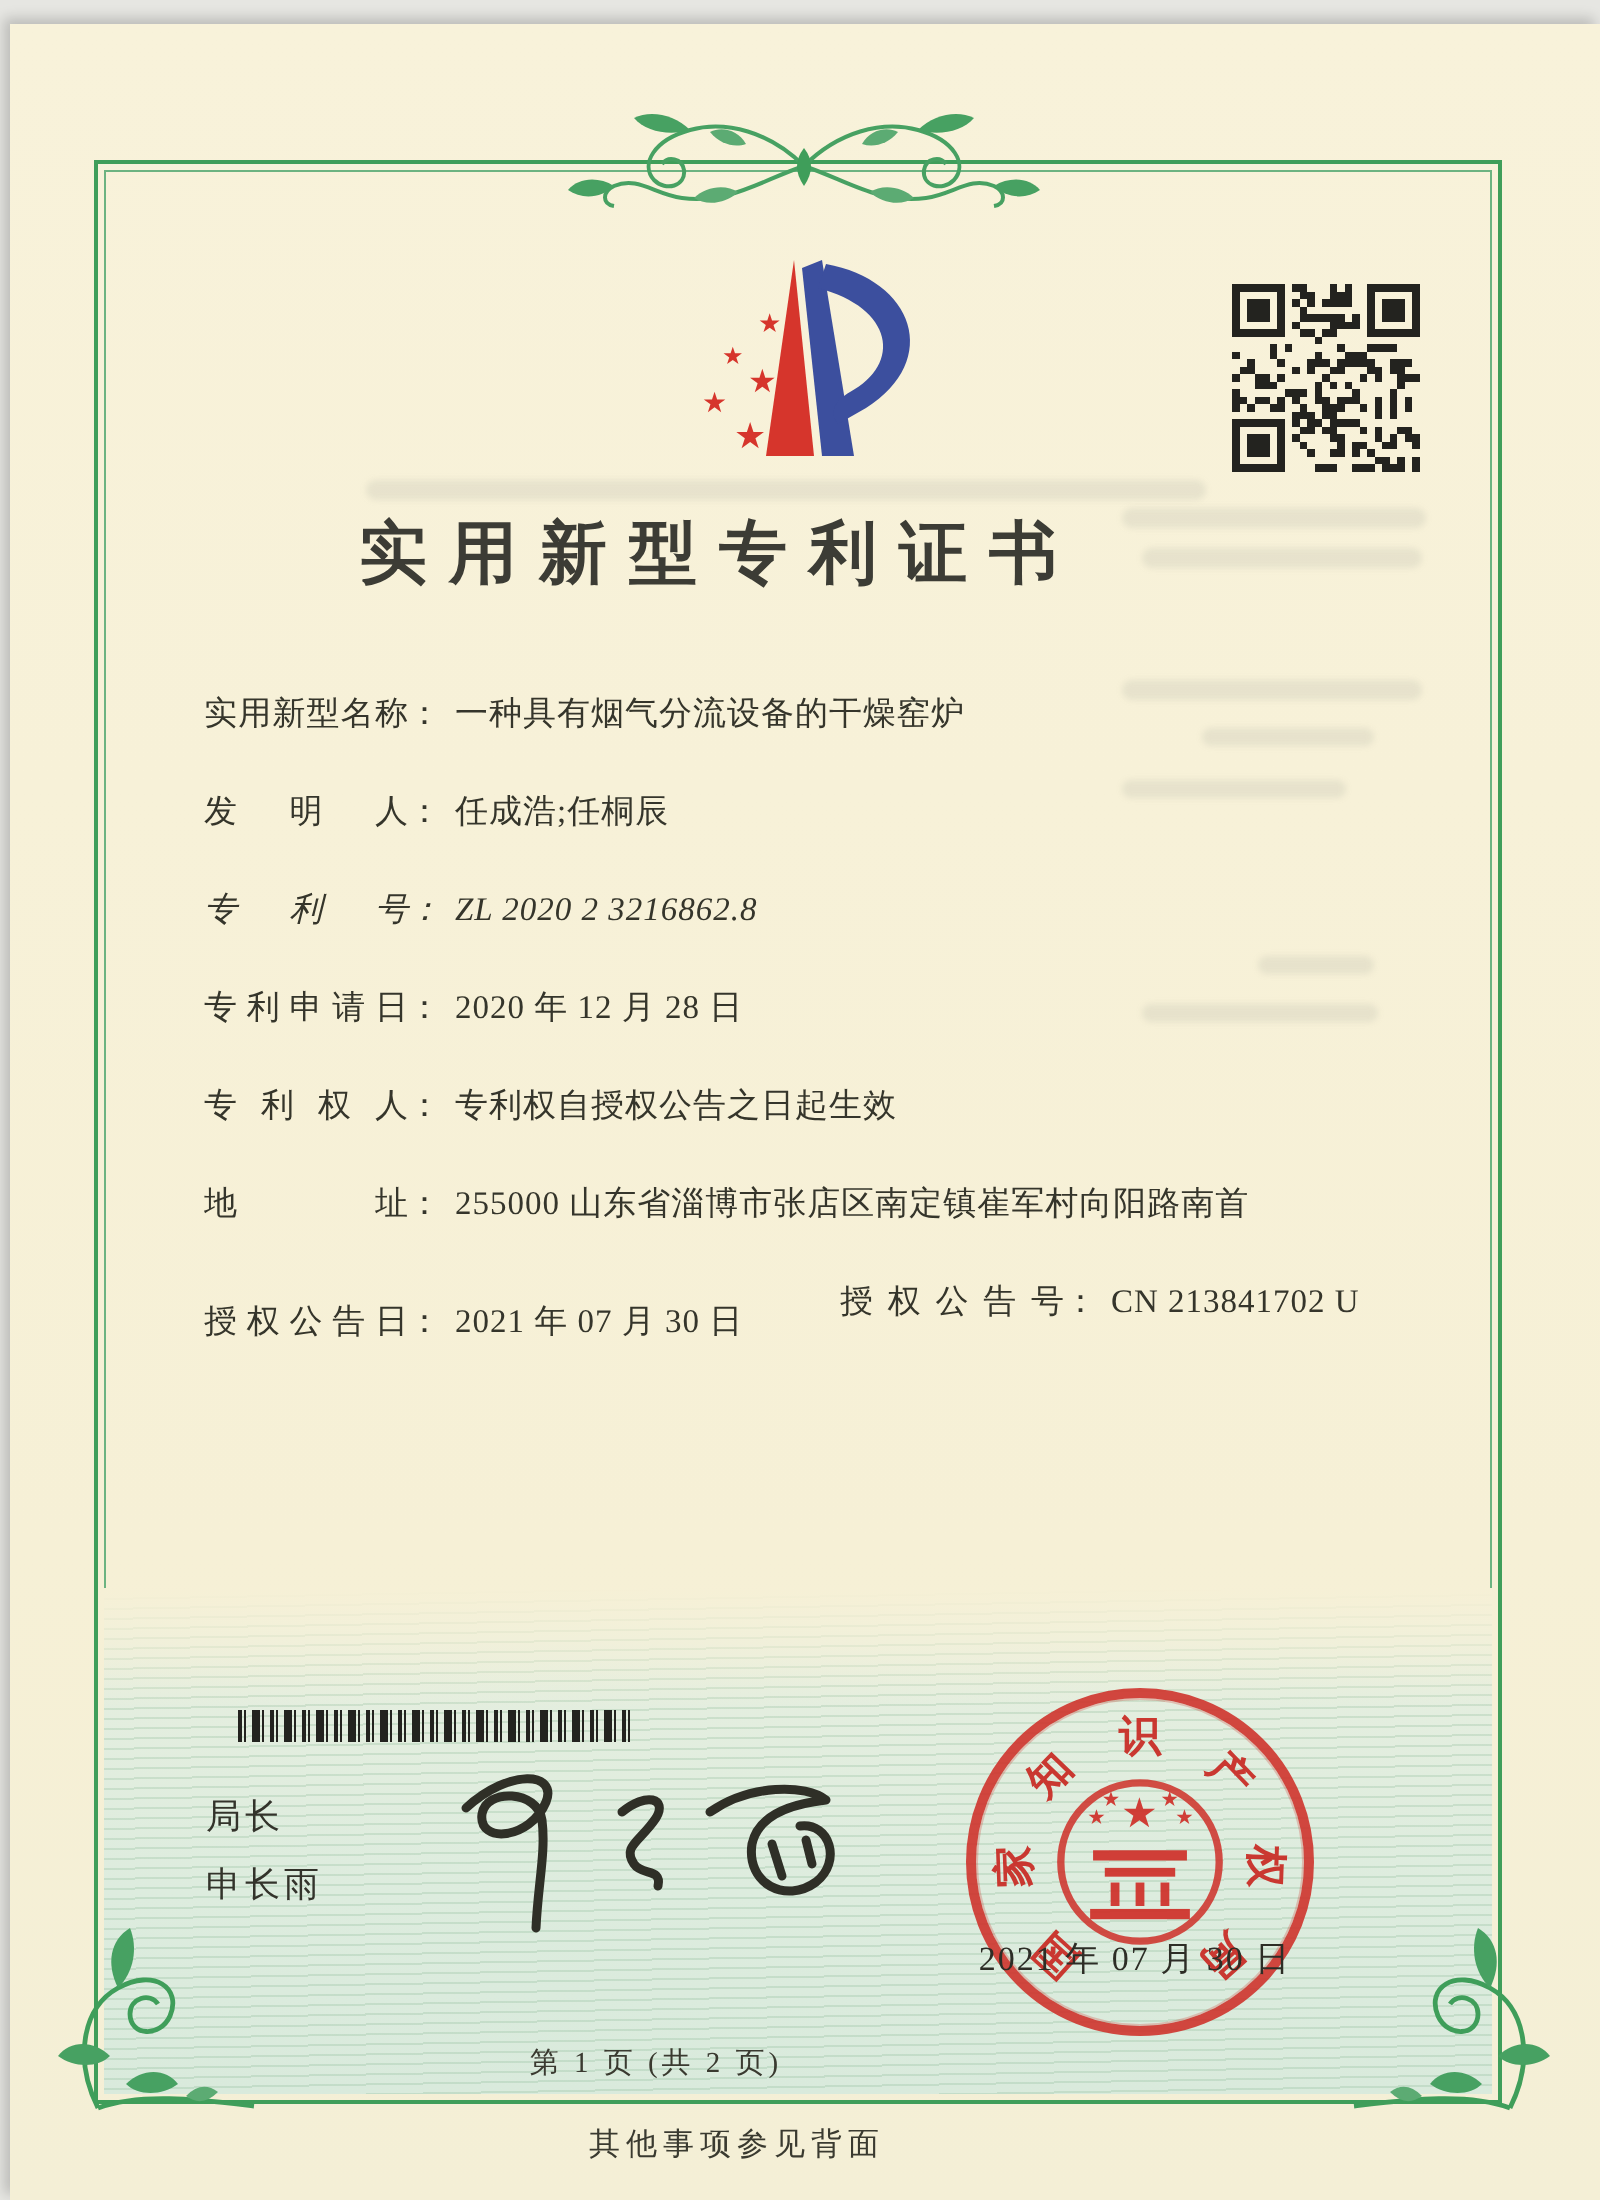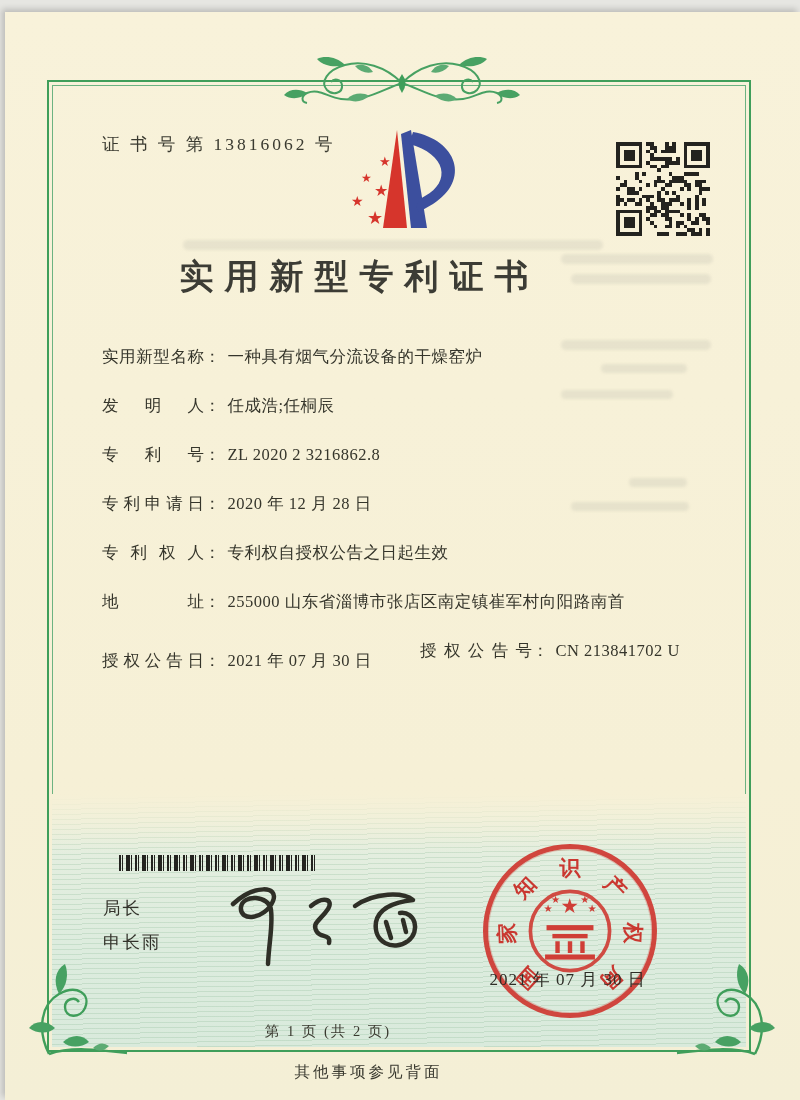--- a/index.html
+++ b/index.html
@@ -145,21 +145,20 @@
     <g stroke="#3f9e5a" fill="none" stroke-width="2.4">
       <path d="M30,96 C18,72 22,46 40,36 C58,26 72,36 66,50 C61,61 46,60 46,49 C46,41 56,38 60,44"></path>
       <path d="M30,96 C52,88 82,92 108,95"></path>
       <path d="M36,70 C28,62 16,62 10,70 C18,76 30,76 36,70 Z" fill="#47a162" stroke="none"></path>
       <path d="M44,84 C52,76 64,76 70,84 C62,90 50,90 44,84 Z" fill="#47a162" stroke="none"></path>
       <path d="M40,36 C34,24 36,12 46,6 C50,16 48,28 40,36 Z" fill="#47a162" stroke="none"></path>
       <path d="M74,90 q8,-8 16,-2 q-8,8 -16,2 Z" fill="#5cab73" stroke="none"></path>
     </g>
   </svg>
 
-  <div class="certnum">证 书 号 第 13816062 号</div>
 
   <svg class="logo" viewBox="0 0 160 118">
     <polygon points="70,6 80,104 56,104" fill="#d6352c"></polygon>
     <polygon points="84,6 100,104 84,104 74,10" fill="#3c4f9e"></polygon>
     <path d="M86,8 C130,16 144,56 106,80 L92,88 C87,82 91,76 98,72 C124,58 120,30 82,20 Z" fill="#3c4f9e"></path>
     <text x="52" y="42" font-size="13" fill="#d6352c">★</text>
     <text x="34" y="58" font-size="12" fill="#d6352c">★</text>
     <text x="47" y="72" font-size="16" fill="#d6352c">★</text>
     <text x="24" y="82" font-size="14" fill="#d6352c">★</text>
     <text x="40" y="100" font-size="18" fill="#d6352c">★</text>
@@ -443,21 +442,21 @@
 
   <div class="title">实用新型专利证书</div>
 
   <div class="fields">
     <div class="frow" style="top:0;">
       <span class="flabel">实用新型名称</span><span class="fcolon">：</span><span class="fvalue">一种具有烟气分流设备的干燥窑炉</span>
     </div>
     <div class="frow" style="top:49px;">
       <span class="flabel">发明人</span><span class="fcolon">：</span><span class="fvalue">任成浩;任桐辰</span>
     </div>
-    <div class="frow" style="top:98px;">
+    <div class="frow" style="top:98px;font-style:italic;">
       <span class="flabel">专利号</span><span class="fcolon">：</span><span class="fvalue">ZL 2020 2 3216862.8</span>
     </div>
     <div class="frow" style="top:147px;">
       <span class="flabel">专利申请日</span><span class="fcolon">：</span><span class="fvalue">2020 年 12 月 28 日</span>
     </div>
     <div class="frow" style="top:196px;">
       <span class="flabel">专利权人</span><span class="fcolon">：</span><span class="fvalue">专利权自授权公告之日起生效</span>
     </div>
     <div class="frow" style="top:245px;">
       <span class="flabel">地址</span><span class="fcolon">：</span><span class="fvalue">255000 山东省淄博市张店区南定镇崔军村向阳路南首</span>

